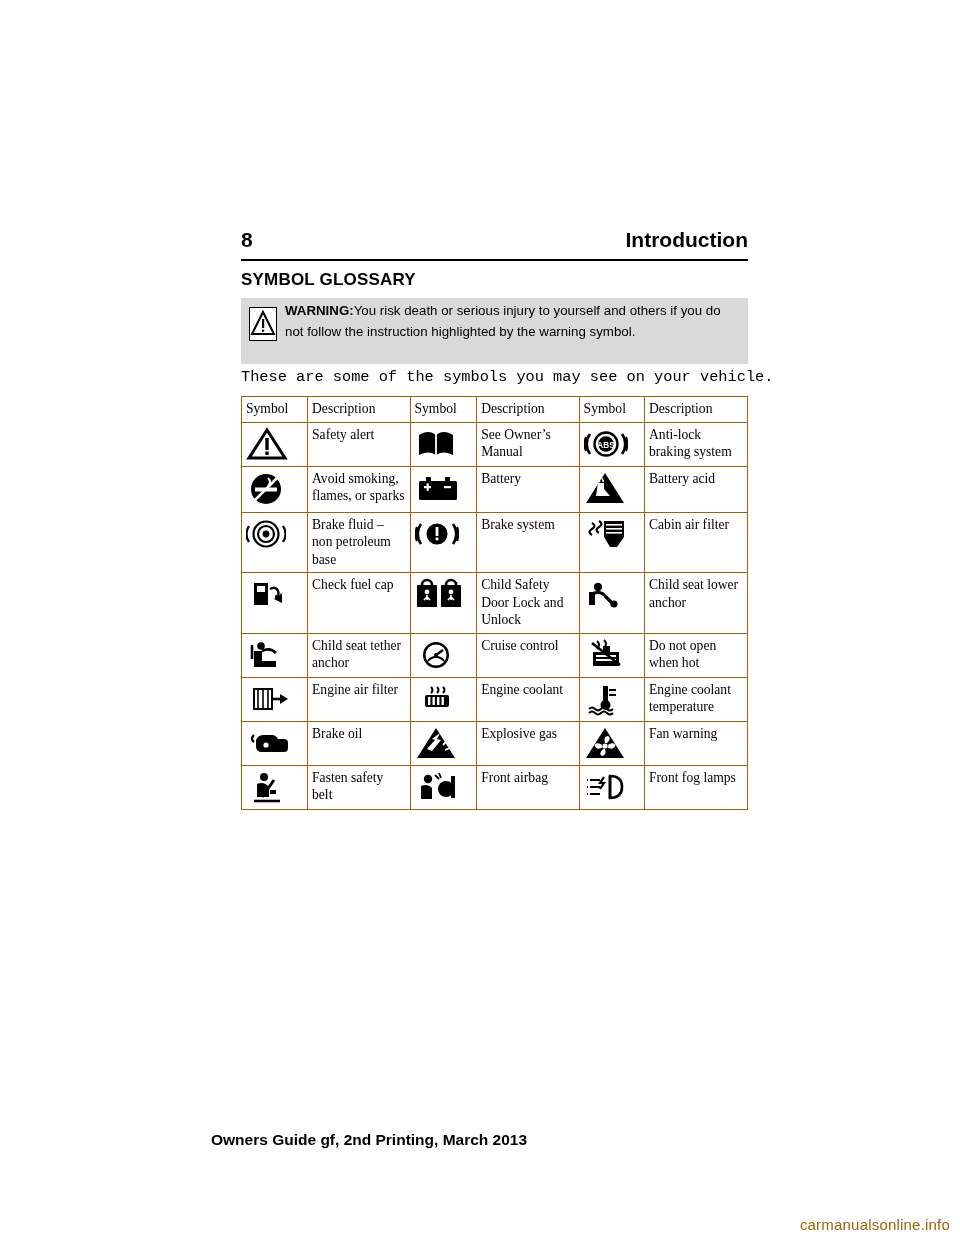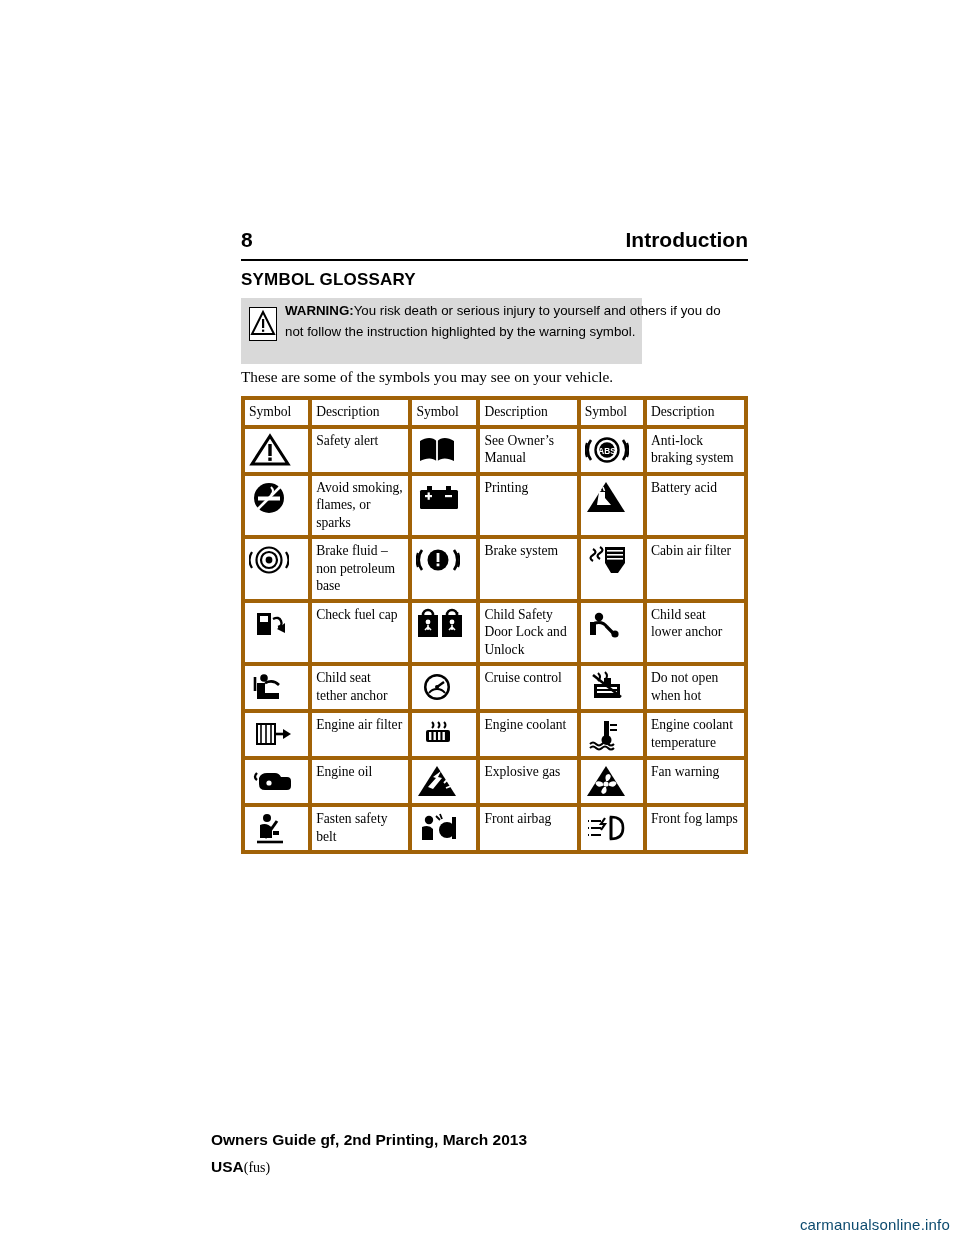--- a/index.html
+++ b/index.html
@@ -63,21 +63,21 @@
     font-weight: bold;
     font-size: 17px;
     letter-spacing: 0.2px;
   }
 
   
   .warn-box {
     position: absolute;
     left: 241px;
     top: 298px;
-    width: 401px;
+    width: 507px;
     height: 66px;
     background: #d9d9d9;
     box-sizing: border-box;
   }
   .warn-icon {
     position: absolute;
     left: 8px;
     top: 9px;
     width: 28px;
     height: 34px;
@@ -90,36 +90,36 @@
     font-family: "Liberation Sans", sans-serif;
     font-size: 13.3px;
     line-height: 20.5px;
   }
   .warn-text b { font-weight: bold; }
 
   .intro-line {
     position: absolute;
     left: 241px;
     top: 368px;
-    font-family: Liberation Serif, serif;
+    font-family: Liberation Mono, monospace;
     font-size: 15.3px;
   }
 
   
   table.glossary {
     position: absolute;
     left: 241px;
     top: 396px;
     width: 507px;
     border-collapse: collapse;
     font-family: "Liberation Serif", serif;
     font-size: 13.6px;
   }
   table.glossary td, table.glossary th {
-    border: 4px solid #a16207;
+    border: 1px solid #a16207;
     vertical-align: top;
     padding: 3px 4px 4px 4px;
     font-weight: normal;
     text-align: left;
     line-height: 17.5px;
   }
   td.sym {
     width: 62px;
     text-align: center;
     vertical-align: middle;
@@ -150,21 +150,21 @@
     font-family: "Liberation Serif", serif;
     font-weight: normal;
     font-size: 14px;
   }
   .watermark {
     position: absolute;
     right: 10px;
     top: 1216px;
     font-family: "Liberation Sans", sans-serif;
     font-size: 15px;
-    color: #0c4a6e;
+    color: #a16207;
     letter-spacing: 0.2px;
   }
 </style>
 </head>
 <body>
 
 <div class="page">
 
   <div class="pg-header">
     <span class="pg-num">8</span>
@@ -257,21 +257,21 @@
             <svg width="46" height="32" viewBox="0 0 46 32">
               <rect x="11" y="5" width="5" height="4" fill="#000"></rect>
               <rect x="30" y="5" width="5" height="4" fill="#000"></rect>
               <rect x="4" y="9" width="38" height="19" rx="1.5" fill="#000"></rect>
               <rect x="9" y="14" width="7" height="2.2" fill="#fff"></rect>
               <rect x="11.6" y="11.4" width="2.2" height="7.4" fill="#fff"></rect>
               <rect x="29" y="14" width="7" height="2.2" fill="#fff"></rect>
             </svg>
           </div>
         </td>
-        <td class="desc">Printing</td>
+        <td class="desc">Battery</td>
         <td class="sym">
           <div class="icon-wrap">
             <svg width="42" height="36" viewBox="0 0 42 36">
               <polygon points="21,3 40,33 2,33" fill="#000"></polygon>
               <path d="M14 13 l6 0 l0 6 l6 7 l-14 0 Z" fill="#fff"></path>
               <path d="M13 9 l3 3 M18 8 l1.5 4" stroke="#fff" stroke-width="1.6"></path>
             </svg>
           </div>
         </td>
         <td class="desc">Battery acid</td>
@@ -448,21 +448,21 @@
       <tr>
         <td class="sym">
           <div class="icon-wrap">
             <svg width="46" height="30" viewBox="0 0 46 30">
               <path d="M10 12 q2 -5 8 -5 l8 0 q4 0 6 4 l6 0 q4 0 4 4 l0 5 q0 4 -4 4 l-22 0 q-6 0 -6 -6 Z" fill="#000"></path>
               <path d="M8 7 q-4 4 0 7" stroke="#000" stroke-width="2.4" fill="none"></path>
               <circle cx="20" cy="17" r="2.6" fill="#fff"></circle>
             </svg>
           </div>
         </td>
-        <td class="desc">Engine oil</td>
+        <td class="desc">Brake oil</td>
         <td class="sym">
           <div class="icon-wrap">
             <svg width="42" height="36" viewBox="0 0 42 36">
               <polygon points="21,3 40,33 2,33" fill="#000"></polygon>
               <path d="M12 24 l8 -9 l-3 -1 l8 -6 l-3 6 l4 1 l-9 11 Z" fill="#fff"></path>
               <path d="M28 20 l4 -4 M30 25 l5 -2" stroke="#fff" stroke-width="1.8"></path>
             </svg>
           </div>
         </td>
         <td class="desc">Explosive gas</td>
@@ -519,20 +519,17 @@
           </div>
         </td>
         <td class="desc">Front fog lamps</td>
       </tr>
 
     </tbody>
   </table>
 
   <div class="footer">
     <div>Owners Guide gf, 2nd Printing, March 2013</div>
-    <div>
-      <span>USA</span><span class="light">(fus)</span>
-    </div>
   </div>
 
   <div class="watermark">carmanualsonline.info</div>
 
 </div>
 
 </body></html>

